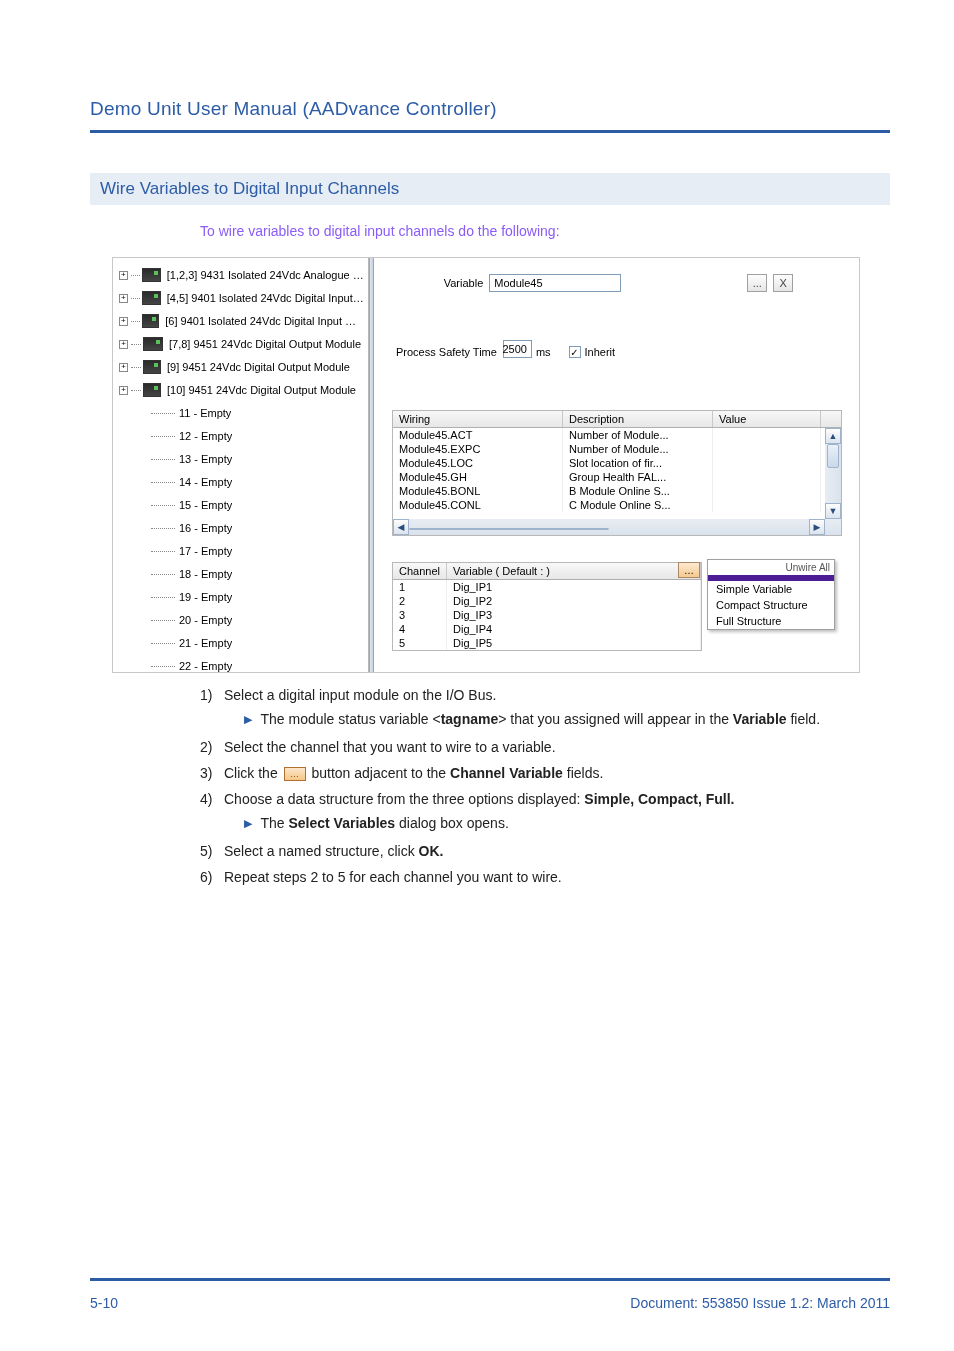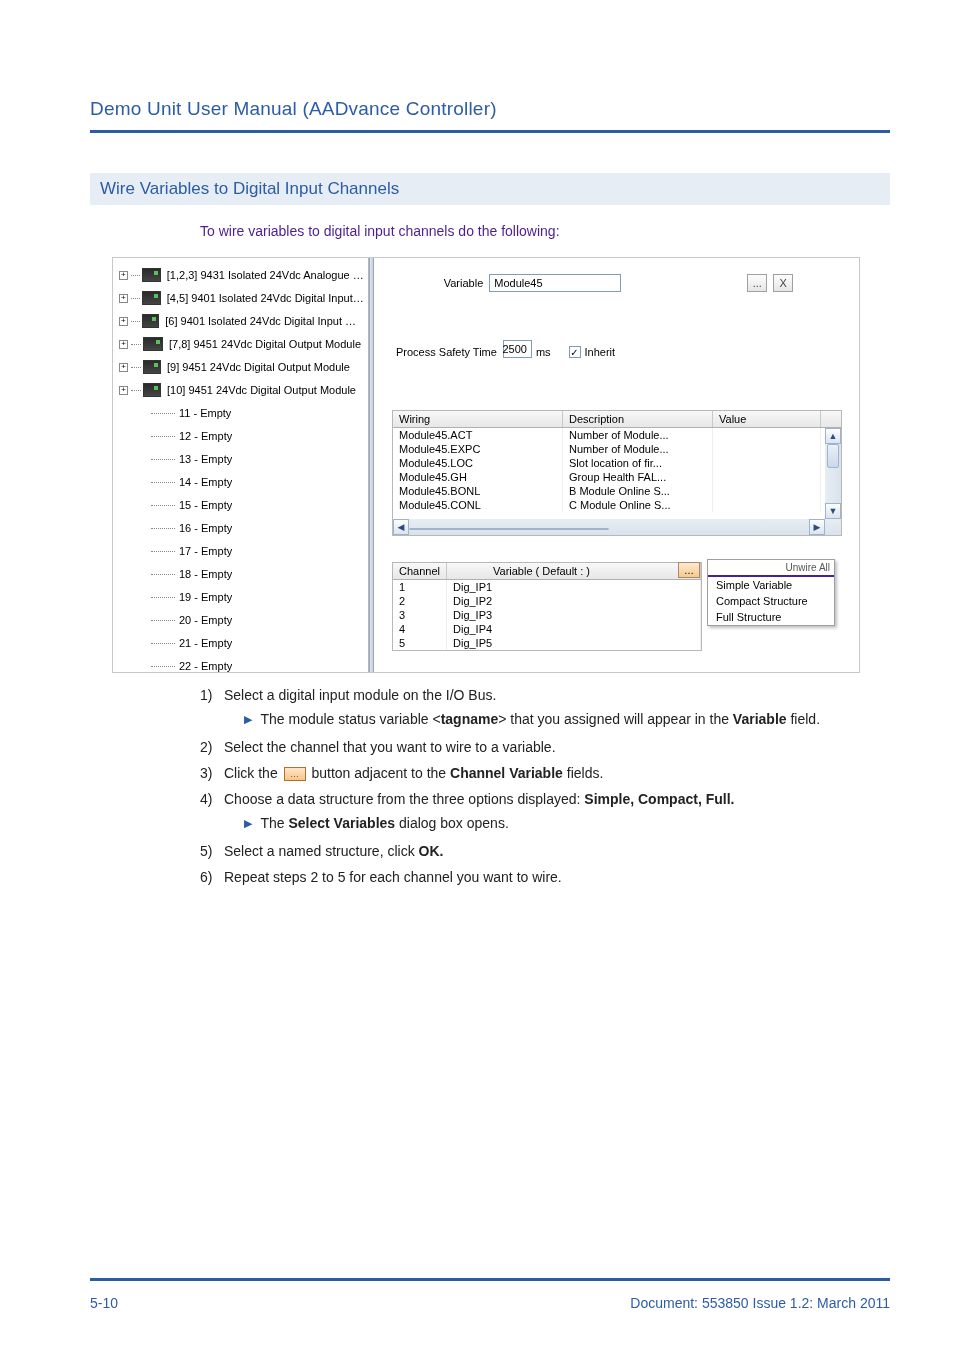--- a/index.html
+++ b/index.html
@@ -31,21 +31,21 @@
     color: #2D5CA6;
     font-size: 17px;
     font-weight: normal;
     padding: 6px 10px;
     margin-bottom: 18px;
   }
 
   .intro {
     margin-left: 110px;
     font-size: 14px;
-    color: #4c1d95;
+    color: #8b5cf6;
     margin-bottom: 18px;
   }
 
   
   .shot {
     margin-left: 22px;
     width: 748px;
     height: 416px;
     display: flex;
     border: 1px solid #c8c8c8;
@@ -216,39 +216,38 @@
     width: 310px;
     border: 1px solid #b8b8b8;
     margin-top: 26px;
     position: relative;
   }
   .channel-head {
     display: grid;
     grid-template-columns: 54px 1fr;
     background: linear-gradient(#f8f8f8,#e7e7e7);
     border-bottom: 1px solid #b0b0b0;
-    gap: 40px;
   }
   .channel-head .cell { border-right: 1px solid #c8c8c8; padding: 2px 6px; }
   .channel-row { display: grid; grid-template-columns: 54px 1fr; }
   .channel-row .cell { padding: 0 6px; height: 14px; line-height: 14px; border-right: 1px solid #eee; }
 
   .popup {
     position: absolute;
     right: -134px; top: -4px;
     width: 128px;
     background: #fff;
     border: 1px solid #a0a0a0;
     box-shadow: 2px 2px 3px rgba(0,0,0,0.25);
   }
   .popup .headbits {
     display:flex; justify-content:flex-end; gap:4px;
     padding: 2px 4px;
     font-size: 10px; color:#555;
-    border-bottom:2px solid #4c1d95;
+    border-bottom:6px solid #4c1d95;
   }
   .popup .item {
     padding: 2px 8px;
     cursor: default;
   }
 
   .dots-btn-near {
     position:absolute; left:-30px; top:2px;
     width:22px; height:16px;
     border:1px solid #a86; background:linear-gradient(#fde9d0,#f7c98f);

